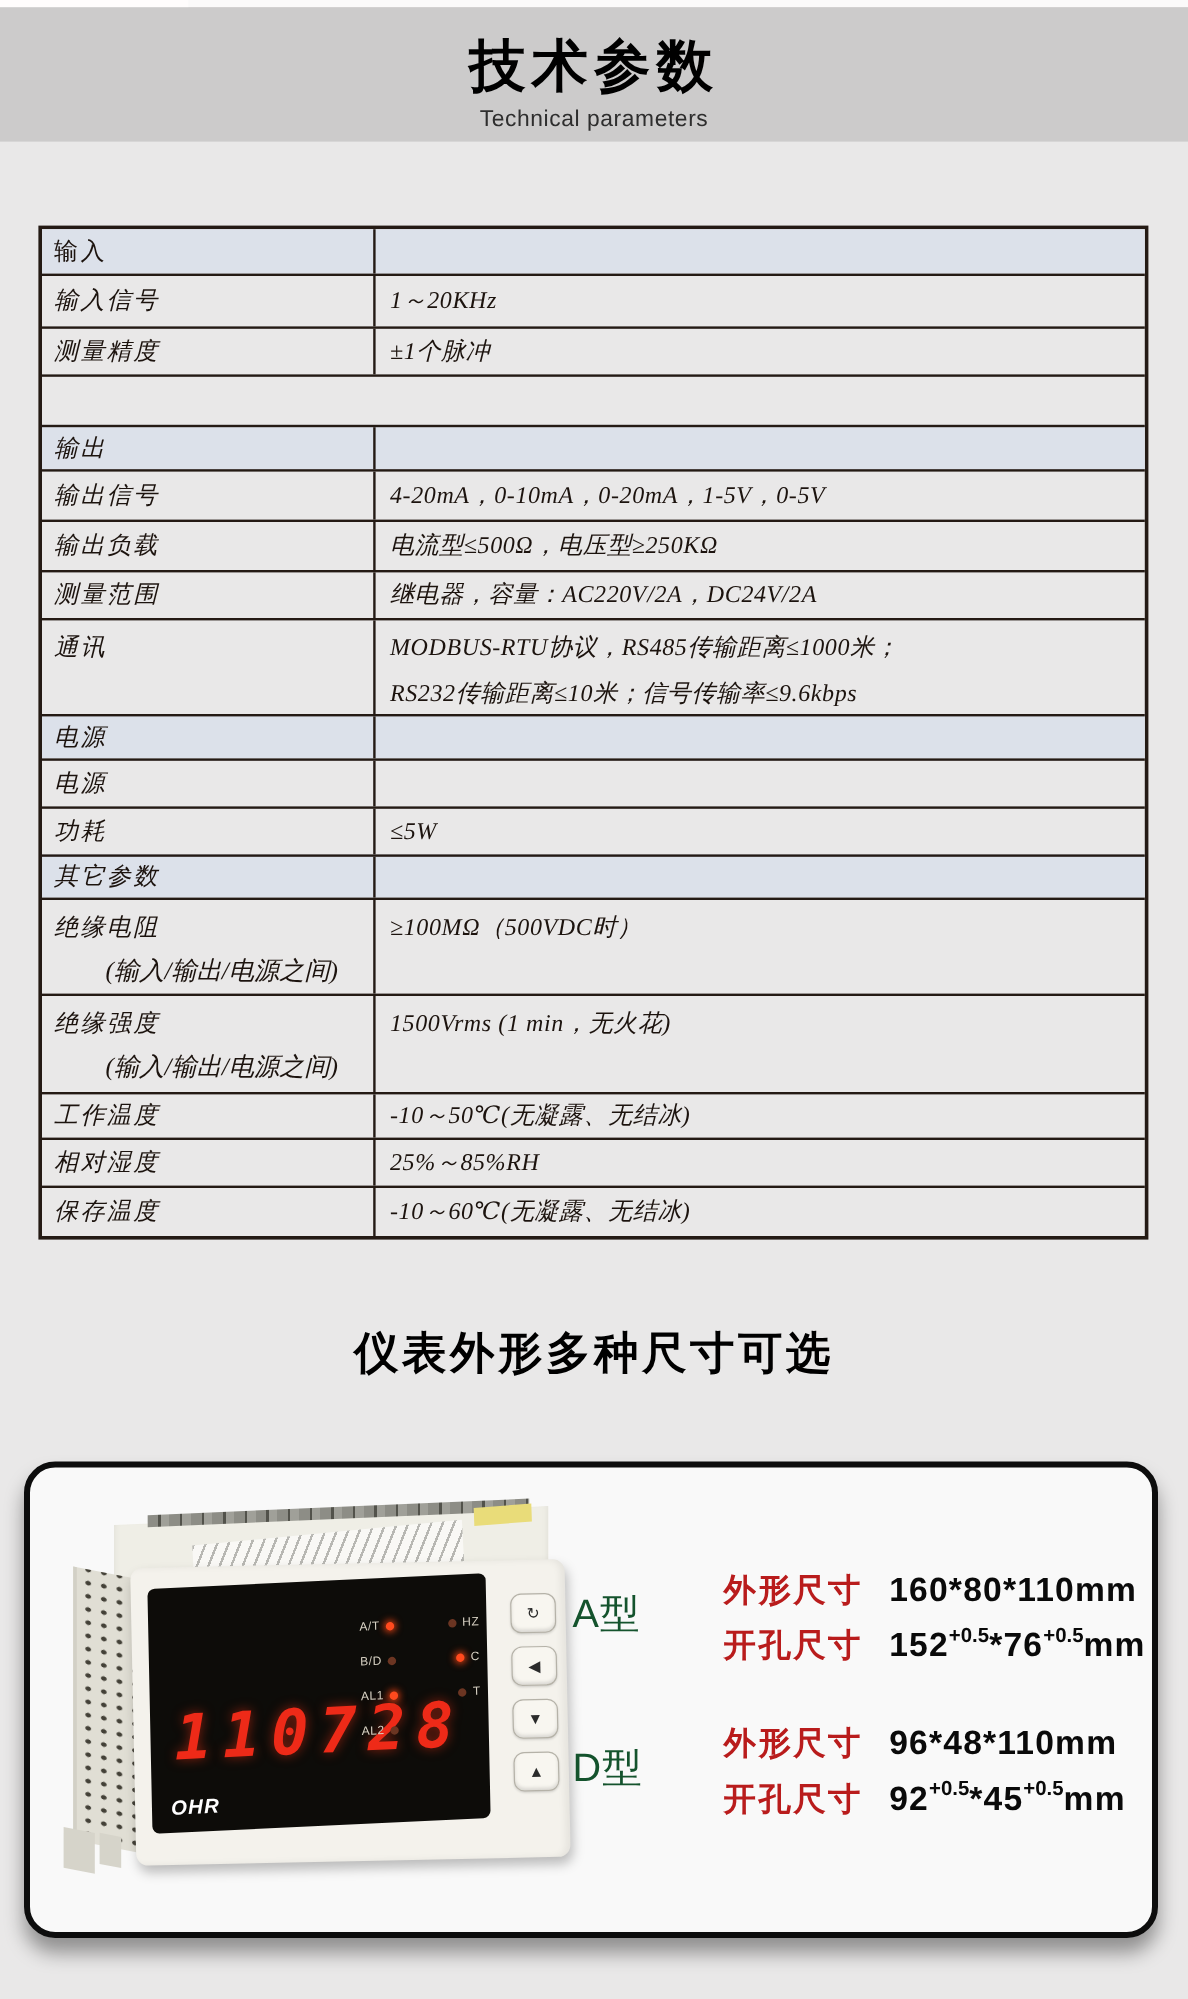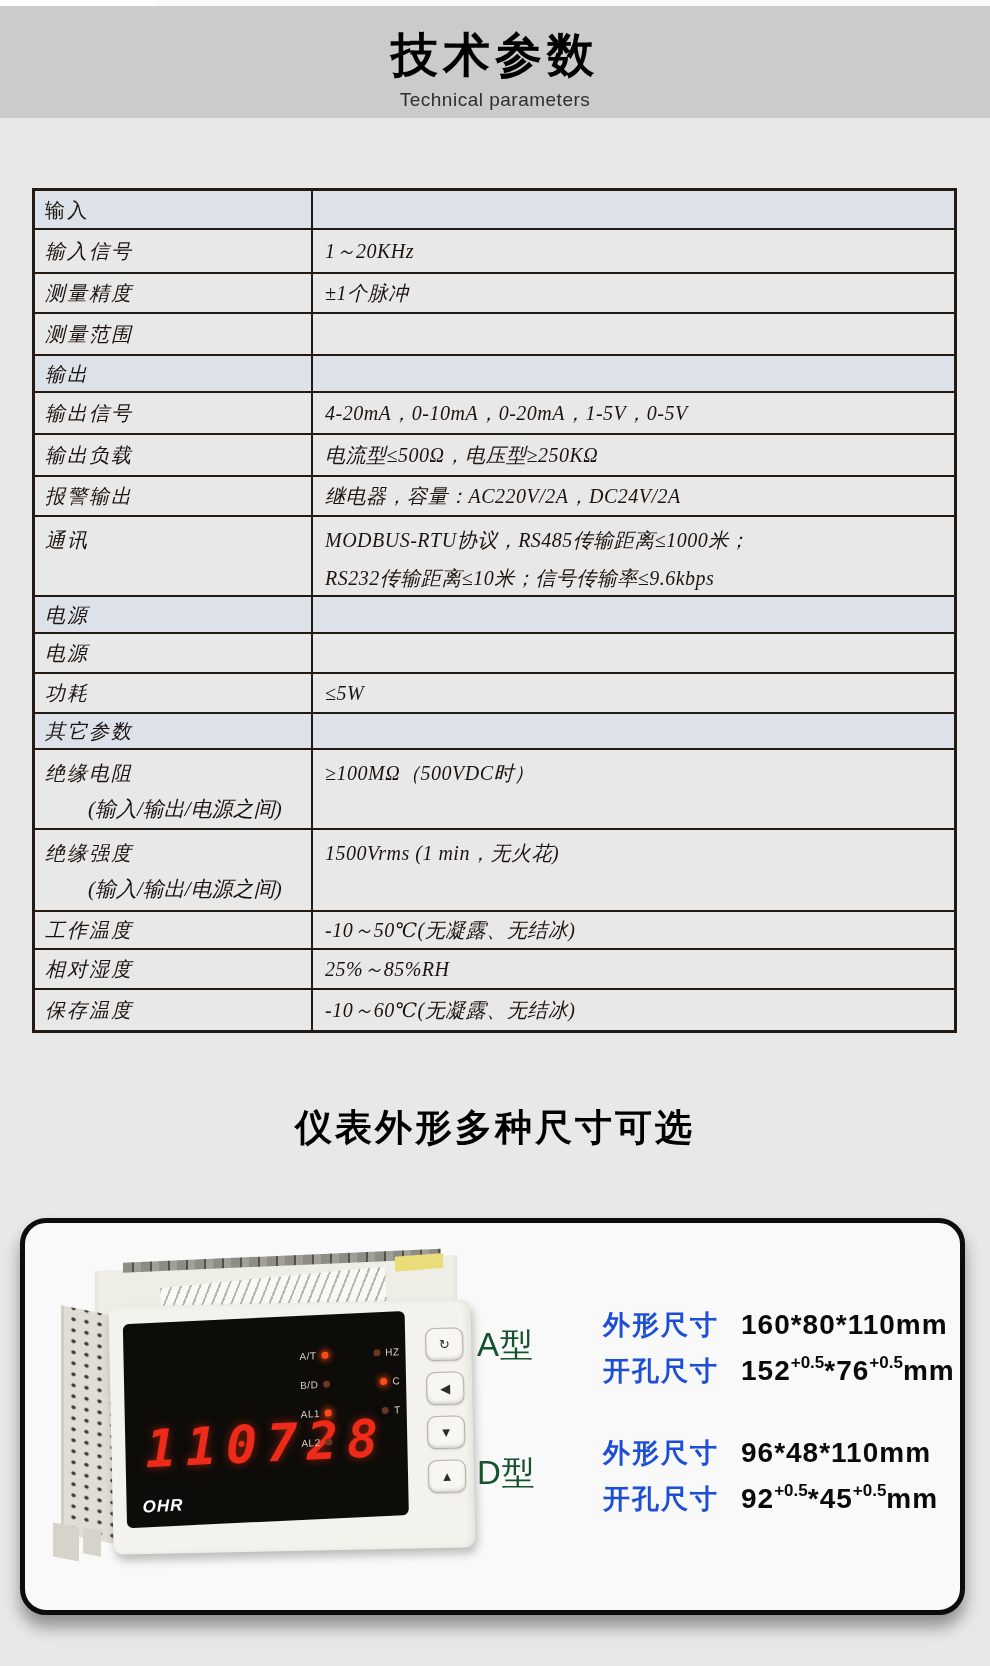--- a/index.html
+++ b/index.html
@@ -32,21 +32,21 @@
 
   
   .sizes-title{position:absolute;left:0;top:1103px;width:990px;text-align:center;font-size:37px;font-weight:bold;color:#000;letter-spacing:3px;font-family:var(--sans);}
   .card{position:absolute;left:20px;top:1218px;width:945px;height:397px;background:#f9f9f9;border:5px solid #0d0d0d;border-radius:26px;box-shadow:0 12px 16px rgba(0,0,0,.38);}
 
   .model-name{position:absolute;font-size:33px;color:#14532d;letter-spacing:1px;}
   .model-a-name{left:452px;top:100px;}
   .model-d-name{left:452px;top:228px;}
   .spec-line{position:absolute;left:578px;display:flex;align-items:baseline;gap:22px;white-space:nowrap;}
   .la1{top:84px;} .la2{top:130px;} .ld1{top:212px;} .ld2{top:258px;}
-  .spec-label{font-weight:bold;font-size:27px;color:#1d4ed8;letter-spacing:2px;}
+  .spec-label{font-weight:bold;font-size:27px;color:#b91c1c;letter-spacing:2px;}
   .spec-value{font-weight:bold;font-size:28px;color:#0a0a0a;letter-spacing:1px;}
   .spec-value sup{font-size:17px;position:relative;top:-2px;letter-spacing:0;}
 
   
   .device{position:absolute;left:28px;top:30px;width:430px;height:300px;}
   .dev-top{position:absolute;left:42px;top:10px;width:362px;height:62px;background:#efeee6;transform:skewY(-2.5deg);box-shadow:inset 0 -4px 6px rgba(0,0,0,.08);}
   .terminal-strip{position:absolute;left:28px;top:-7px;right:16px;height:10px;
     background:repeating-linear-gradient(90deg,#8d8d86 0 9px,#52524b 9px 11px,#a0a099 11px 18px);}
   .top-label{position:absolute;left:66px;top:14px;width:225px;height:36px;background:rgba(255,255,255,.6);transform:rotate(-3deg);
     background-image:repeating-linear-gradient(115deg,rgba(130,130,124,.55) 0 2px,rgba(255,255,255,0) 2px 9px);}
@@ -104,51 +104,48 @@
     </div>
     <div class="trow" style="height:40px">
       <div class="tlabel">
           <span>测量精度</span>
         </div>
       <div class="tvalue">
           <span>±1个脉冲</span>
         </div>
     </div>
     <div class="trow" style="height:42px">
+    </div>
+    <div class="trow hdr" style="height:37px">
+      <div class="tlabel">
+          <span>输出</span>
+        </div>
+      <div class="tvalue">
+          <span></span>
+        </div>
+    </div>
+    <div class="trow" style="height:42px">
+      <div class="tlabel">
+          <span>输出信号</span>
+        </div>
+      <div class="tvalue">
+          <span>4-20mA，0-10mA，0-20mA，1-5V，0-5V</span>
+        </div>
+    </div>
+    <div class="trow" style="height:42px">
+      <div class="tlabel">
+          <span>输出负载</span>
+        </div>
+      <div class="tvalue">
+          <span>电流型≤500Ω，电压型≥250KΩ</span>
+        </div>
+    </div>
+    <div class="trow" style="height:40px">
       <div class="tlabel">
           <span>测量范围</span>
-        </div>
-    </div>
-    <div class="trow hdr" style="height:37px">
-      <div class="tlabel">
-          <span>输出</span>
-        </div>
-      <div class="tvalue">
-          <span></span>
-        </div>
-    </div>
-    <div class="trow" style="height:42px">
-      <div class="tlabel">
-          <span>输出信号</span>
-        </div>
-      <div class="tvalue">
-          <span>4-20mA，0-10mA，0-20mA，1-5V，0-5V</span>
-        </div>
-    </div>
-    <div class="trow" style="height:42px">
-      <div class="tlabel">
-          <span>输出负载</span>
-        </div>
-      <div class="tvalue">
-          <span>电流型≤500Ω，电压型≥250KΩ</span>
-        </div>
-    </div>
-    <div class="trow" style="height:40px">
-      <div class="tlabel">
-          <span>报警输出</span>
         </div>
       <div class="tvalue">
           <span>继电器，容量：AC220V/2A，DC24V/2A</span>
         </div>
     </div>
     <div class="trow top" style="height:80px">
       <div class="tlabel">
           <span>通讯</span>
         </div>
       <div class="tvalue">

